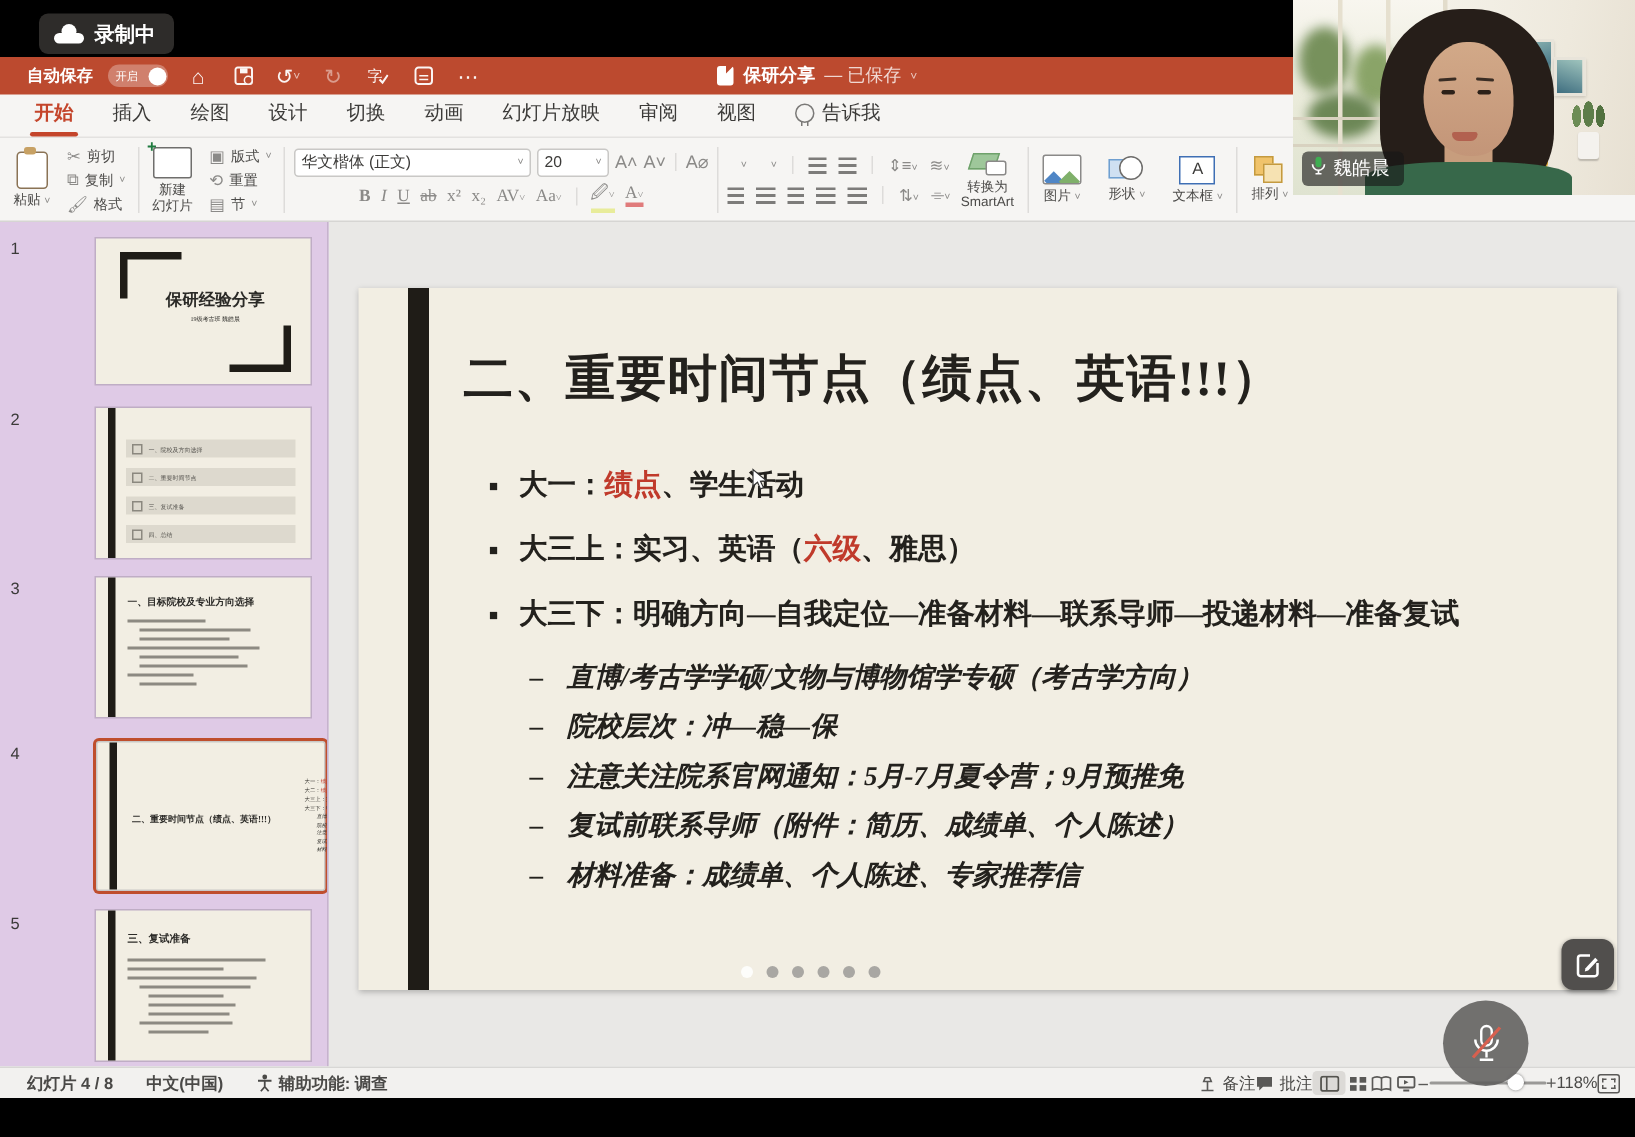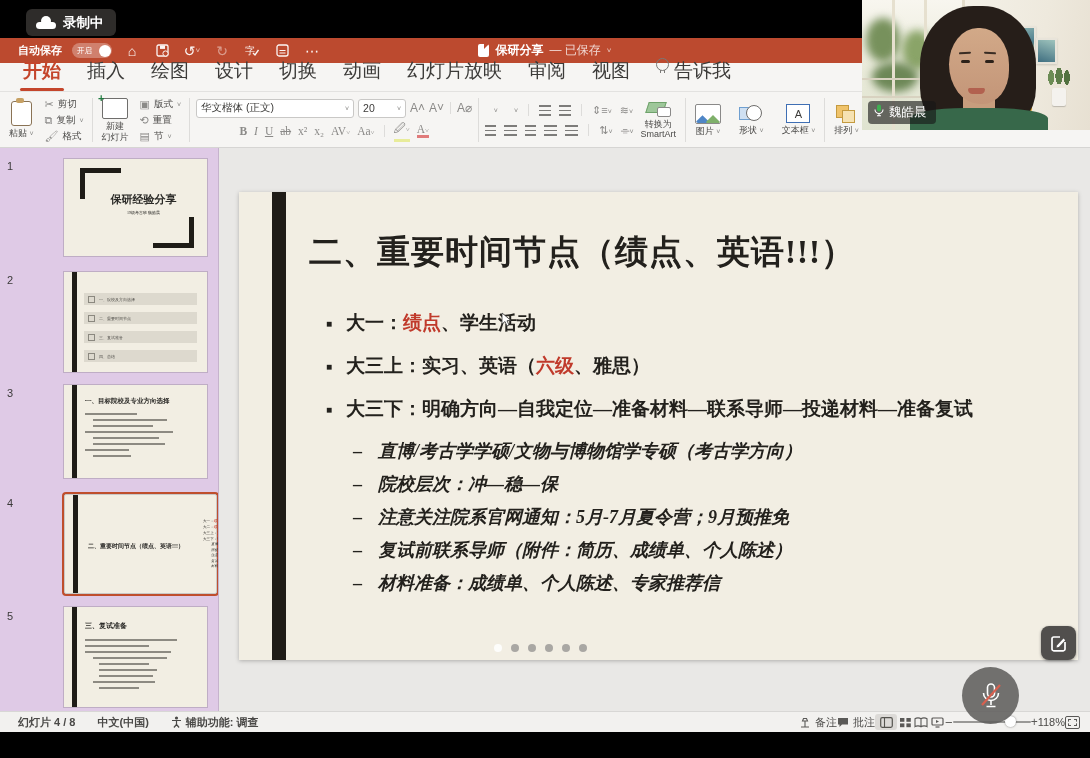--- a/index.html
+++ b/index.html
@@ -29,24 +29,24 @@
   .tb-icon.dim{opacity:.45;}
   .tb-center{position:absolute;left:0;right:0;top:0;bottom:0;display:flex;align-items:center;justify-content:center;gap:6px;pointer-events:none;}
   .tb-doc{width:11px;height:13px;background:#fff;border-radius:2px;position:relative;}
   .tb-doc:after{content:"";position:absolute;right:-1px;top:-1px;border:3px solid transparent;border-left-color:#BC4A2F;border-top-color:#BC4A2F;}
   .tb-title{font-size:12px;font-weight:bold;}
   .tb-status{font-size:12px;color:rgba(255,255,255,.78);}
   .tb-chev{font-size:8px;color:rgba(255,255,255,.7);}
 
   
   .tabrow{height:28px;display:flex;align-items:flex-end;gap:0;background:#F6F5F3;border-bottom:1px solid #E3E2E0;padding-left:10px;}
-  .tab{font-size:19px;color:#3c3b39;padding:5px 13px 7px;position:relative;white-space:nowrap;}
+  .tab{font-size:13px;color:#3c3b39;padding:5px 13px 7px;position:relative;white-space:nowrap;}
   .tab.active{color:#C4452B;font-weight:bold;}
   .tab.active:after{content:"";position:absolute;left:10px;right:10px;bottom:0;height:3px;background:#C4452B;border-radius:2px;}
-  .tab-bulb{display:flex;gap:5px;}
+  .tab-bulb{display:flex;align-items:center;gap:5px;}
   .bulb{width:11px;height:11px;border:1.4px solid #7a7977;border-radius:50%;position:relative;}
   .bulb:after{content:"";position:absolute;left:2.6px;bottom:-3.4px;width:3px;height:3px;border-left:1.4px solid #7a7977;border-right:1.4px solid #7a7977;}
 
   
   .ribbon{height:50px;background:#F6F5F3;border-bottom:1px solid #D6D5D3;display:flex;align-items:stretch;padding:3px 6px 2px;gap:4px;}
   .rsep{width:1px;background:#DDDCDA;margin:3px 2px;}
   .rgroup{display:flex;align-items:center;gap:6px;}
   .bigbtn{display:flex;flex-direction:column;align-items:center;justify-content:center;font-size:9px;color:#4c4b49;line-height:1.15;padding:0 3px;}
   .bigbtn .bicon{margin-bottom:2px;}
   .minicol{display:flex;flex-direction:column;justify-content:center;gap:1px;}

